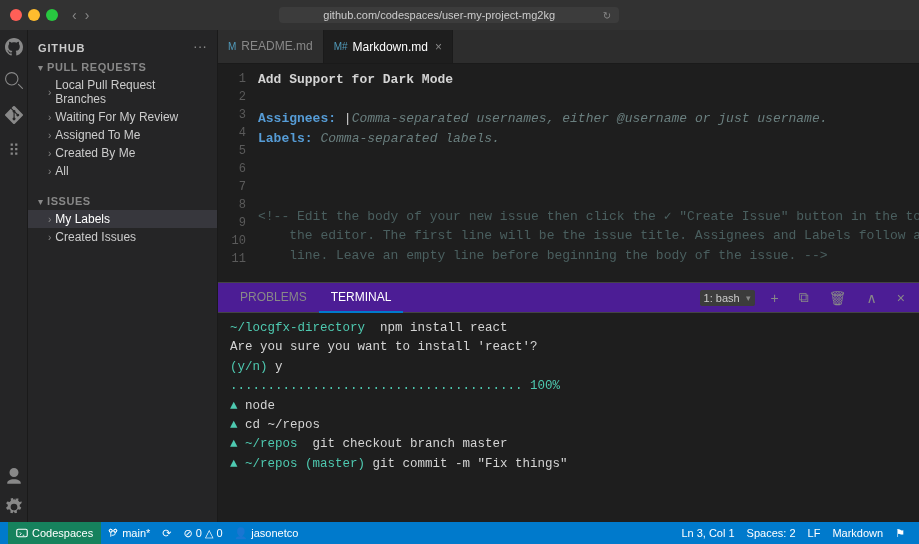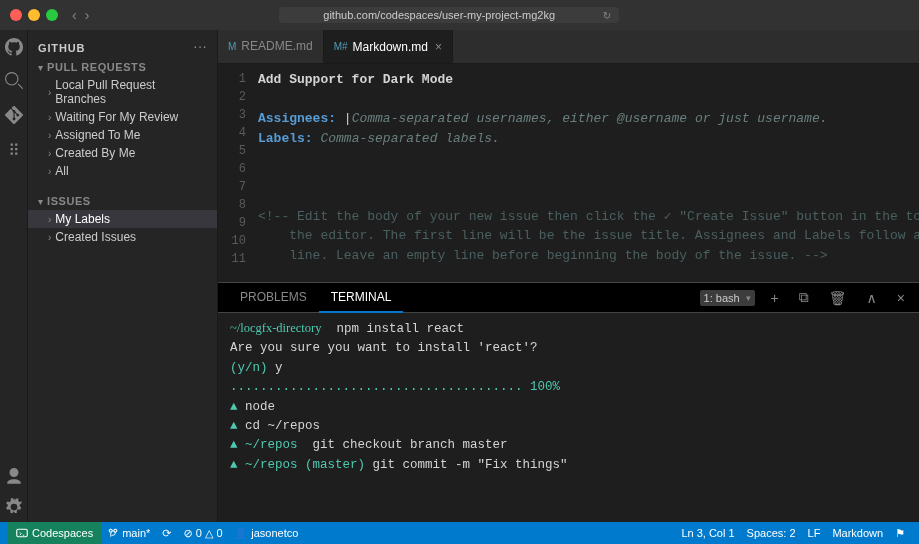--- a/index.html
+++ b/index.html
@@ -266,21 +266,21 @@
       height: 240px;
       background: #1e1e1e;
       border-top: 1px solid #444;
       display: flex;
       flex-direction: column;
       flex-shrink: 0;
     }
     .terminal-header {
       display: flex;
       align-items: center;
-      background: #000000;
+      background: #4c1d95;
       border-bottom: 1px solid #444;
       height: 30px;
       padding: 0 10px;
       gap: 0;
       flex-shrink: 0;
     }
     .terminal-tab {
       padding: 0 12px;
       height: 30px;
       display: flex;
@@ -338,21 +338,21 @@
       font-family: 'Consolas', 'Courier New', monospace;
       font-size: 12.5px;
       line-height: 1.55;
       overflow: hidden;
       color: #cccccc;
     }
     .term-line {
       display: block;
       white-space: pre;
     }
-    .t-dir { color: #4ec9b0; font-family: Liberation Serif, serif; }
+    .t-dir { color: #4ec9b0; }
     .t-cmd { color: #d4d4d4; }
     .t-repo { color: #4ec9b0; }
     .t-prompt { color: #569cd6; }
     .t-success { color: #4ec9b0; }
     .t-green-tri { color: #4ec9b0; text-align: right; }
 
     
     .status-bar {
       height: 22px;
       background: #007acc;

